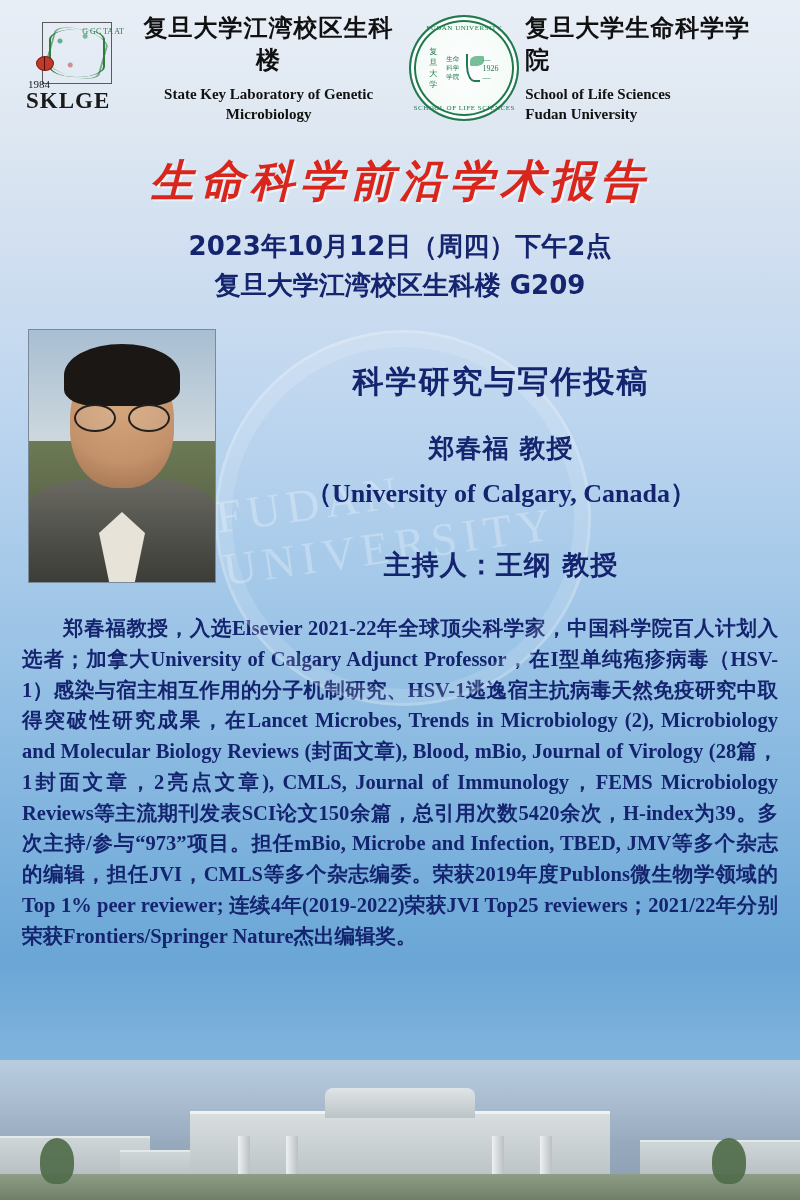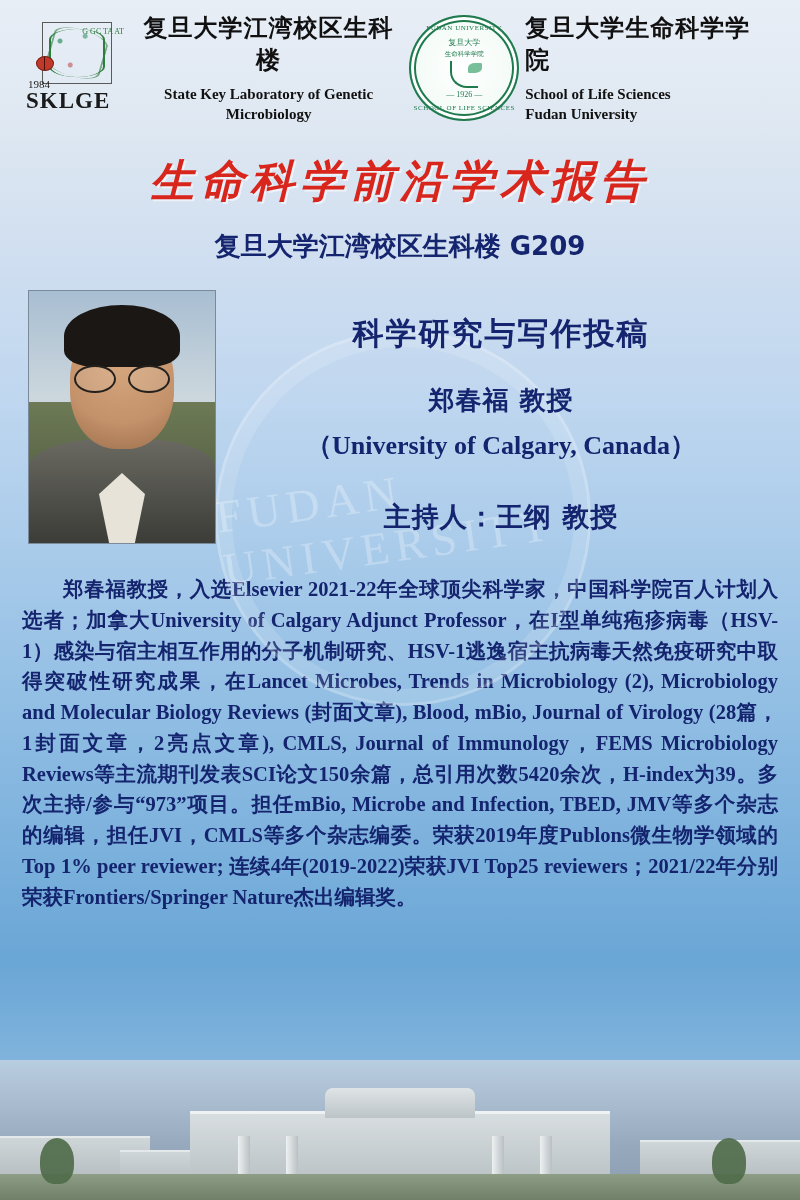--- a/index.html
+++ b/index.html
@@ -181,21 +181,21 @@
     font-size: 7px;
     color: #1f7a4d;
     letter-spacing: .5px;
   }
   .seal .ring-text-top { top: 7px; }
   .seal .ring-text-bottom { bottom: 7px; }
   .seal .core {
     position: absolute;
     left: 18px; right: 18px; top: 20px; bottom: 20px;
     display: flex;
-    flex-direction: column;
+    flex-direction: row;
     align-items: center;
     justify-content: center;
     gap: 2px;
   }
   .seal .core .cn1 {
     font-family: "DejaVu Sans", sans-serif;
     font-size: 8px;
     color: #1f7a4d;
   }
   .seal .core .cn2 {
@@ -267,21 +267,21 @@
     font-size: 26px;
     color: #14246e;
     line-height: 1.5;
   }
 
   
   .speaker-row {
     position: relative;
     margin-top: 24px;
     display: flex;
-    align-items: center;
+    align-items: flex-end;
     padding: 0 28px;
     box-sizing: border-box;
   }
   .portrait {
     width: 186px;
     height: 252px;
     flex: 0 0 auto;
     border: 1px solid #7a8a9a;
     position: relative;
     overflow: hidden;
@@ -510,20 +510,21 @@
       <div class="en">
         <div>School of Life Sciences</div>
         <div>Fudan University</div>
       </div>
     </div>
   </div>
 
   <div class="main-title">生命科学前沿学术报告</div>
 
   <div class="datetime">
+    <div>2023年10月12日（周四）下午2点</div>
     <div>复旦大学江湾校区生科楼 G209</div>
   </div>
 
   <div class="speaker-row">
     <div class="portrait">
       <div class="sky"></div>
       <div class="ground"></div>
       <div class="body"></div>
       <div class="shirt"></div>
       <div class="face"></div>

